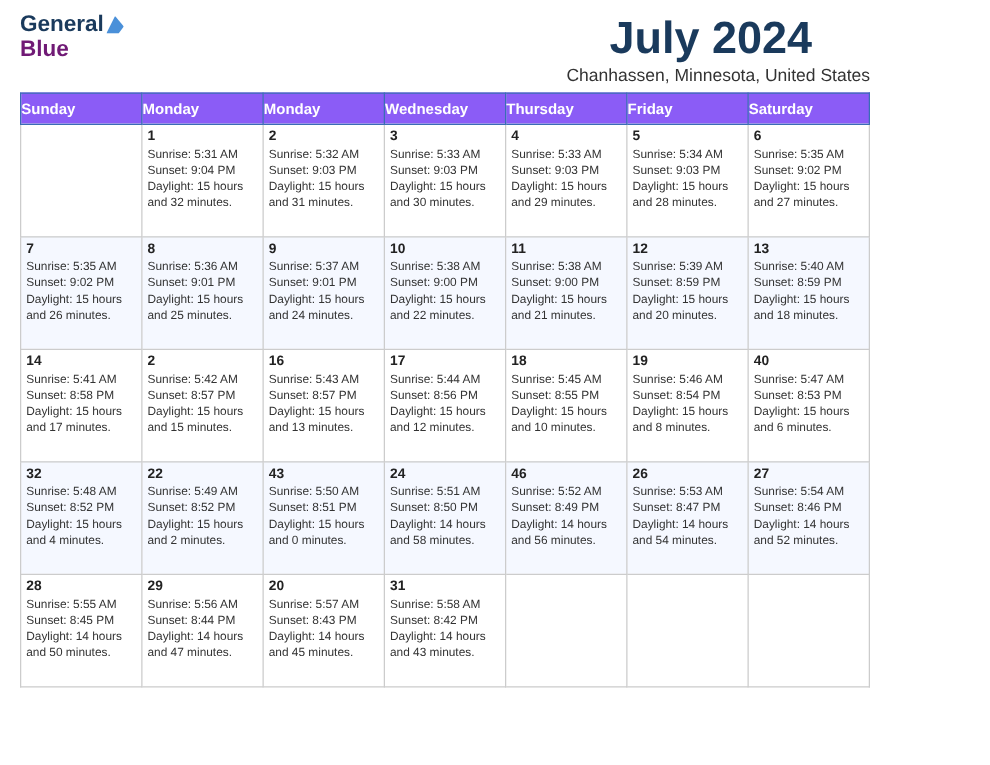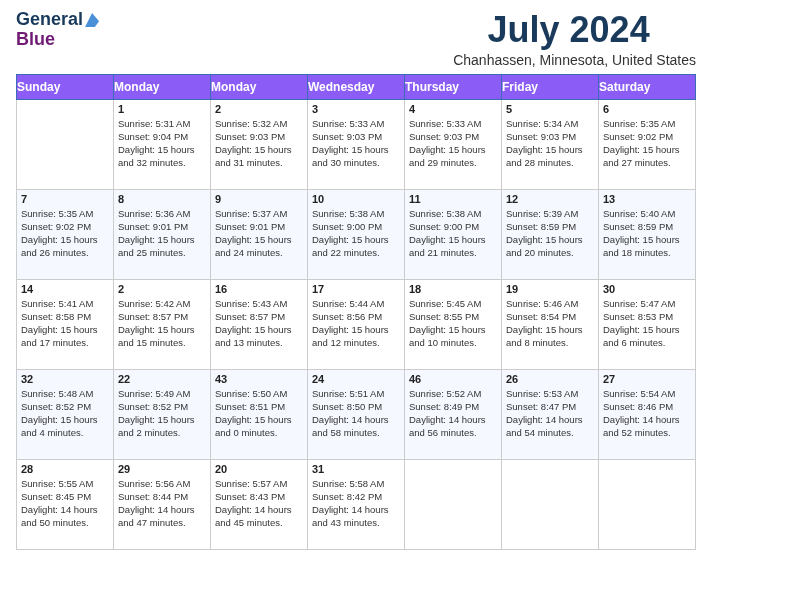--- a/index.html
+++ b/index.html
@@ -211,21 +211,21 @@
           </td>
           <td>
             <span class="day-num">18</span>
             <div class="day-info">Sunrise: 5:45 AM<br>Sunset: 8:55 PM<br>Daylight: 15 hours<br>and 10 minutes.</div>
           </td>
           <td>
             <span class="day-num">19</span>
             <div class="day-info">Sunrise: 5:46 AM<br>Sunset: 8:54 PM<br>Daylight: 15 hours<br>and 8 minutes.</div>
           </td>
           <td>
-            <span class="day-num">30</span>
+            <span class="day-num">40</span>
             <div class="day-info">Sunrise: 5:47 AM<br>Sunset: 8:53 PM<br>Daylight: 15 hours<br>and 6 minutes.</div>
           </td>
         </tr>
         <tr>
           <td>
             <span class="day-num">32</span>
             <div class="day-info">Sunrise: 5:48 AM<br>Sunset: 8:52 PM<br>Daylight: 15 hours<br>and 4 minutes.</div>
           </td>
           <td>
             <span class="day-num">22</span>

